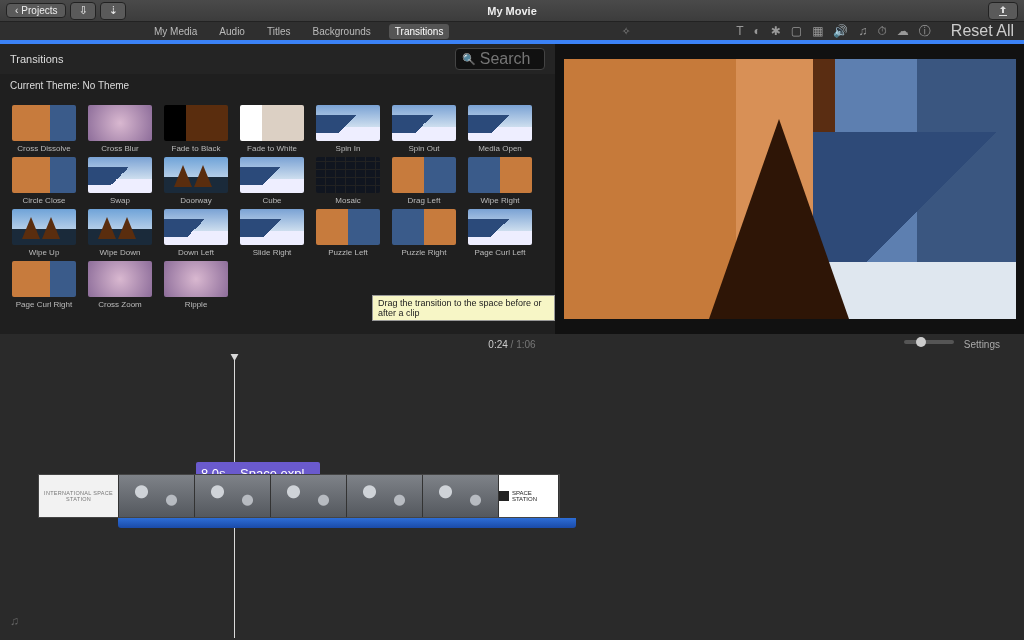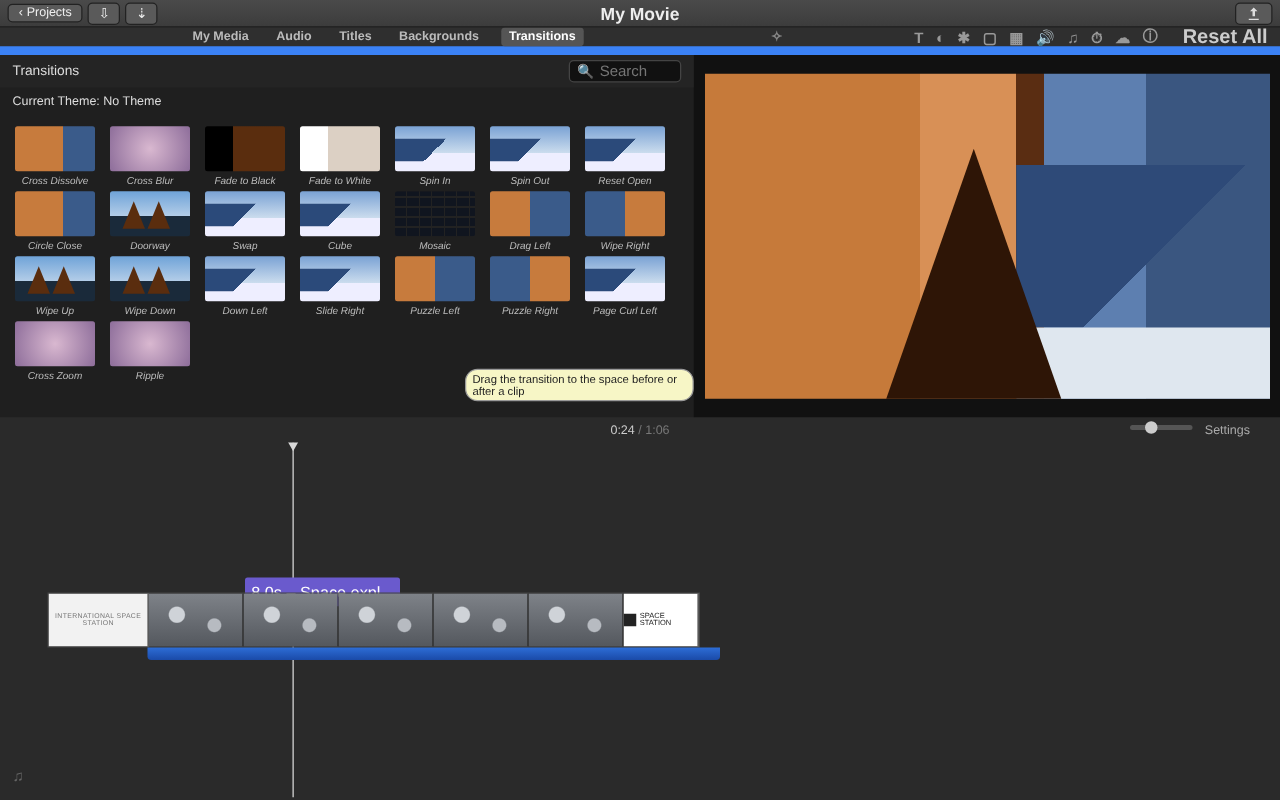--- a/index.html
+++ b/index.html
@@ -2,62 +2,62 @@
 <html><head>
 <meta charset="utf-8">
 <style>
   * { margin: 0; padding: 0; box-sizing: border-box; font-family: -apple-system, "Helvetica Neue", Arial, sans-serif; }
   body { background: #2a2a2a; color: #ccc; width: 1024px; height: 640px; overflow: hidden; font-size: 11px; }
   
   
   .titlebar { height: 22px; background: linear-gradient(#4a4a4a,#3c3c3c); display: flex; align-items: center; position: relative; border-bottom: 1px solid #222; }
   .back-btn { margin-left: 6px; background: #5a5a5a; border: 1px solid #222; border-radius: 4px; padding: 1px 8px; font-size: 10px; color: #eee; display: flex; align-items: center; gap: 3px; }
   .tb-btn { margin-left: 4px; width: 26px; height: 18px; background: #5a5a5a; border: 1px solid #222; border-radius: 4px; display: flex; align-items: center; justify-content: center; color: #eee; font-size: 11px; }
-  .title-center { position: absolute; left: 0; right: 0; text-align: center; font-size: 14px; font-weight: 600; color: #eee; pointer-events: none; }
+  .title-center { position: absolute; left: 0; right: 0; text-align: center; font-size: 11px; font-weight: 600; color: #eee; pointer-events: none; }
   .share-btn { margin-left: auto; margin-right: 6px; width: 30px; height: 18px; background: #5a5a5a; border: 1px solid #222; border-radius: 4px; display:flex; align-items:center; justify-content:center; }
   
   
-  .toolbar2 { height: 22px; background: #2f2f2f; border-bottom: 7px solid #3b82f6; display: flex; align-items: center; font-weight: bold; }
+  .toolbar2 { height: 22px; background: #2f2f2f; border-bottom: 4px solid #3b82f6; display: flex; align-items: center; }
   .tabs { margin-left: 150px; display: flex; gap: 14px; font-size: 10px; color: #bbb; }
   .tabs span { cursor: pointer; padding: 2px 4px; }
   .tabs .active { background: #555; border-radius: 3px; color: #fff; padding: 2px 6px; }
   .zoomcursor { margin-left: auto; width: 20px; text-align:center; color:#888; }
   .right-icons { display: flex; gap: 10px; margin-left: 100px; margin-right: 10px; color: #999; font-size: 12px; align-items:center; }
   .right-icons span { cursor: pointer; }
   .reset-all { margin-left: 10px; font-size: 16px; color: #ccc; cursor: pointer; }
   
   
   .main { display: flex; height: 290px; }
   .browser { width: 556px; background: #1f1f1f; border-right: 1px solid #111; display: flex; flex-direction: column; }
   .browser-head { display:flex; align-items:center; padding: 4px 10px; background:#242424; }
   .browser-head .panel-title { font-size: 11px; color:#ddd; }
   .search { margin-left:auto; background:#111; border:1px solid #444; border-radius: 4px; padding: 1px 6px; display:flex; align-items:center; gap:4px; width: 90px; }
-  .search input { background:transparent; border:none; outline:none; color:#ccc; font-size:12px; width: 60px; }
+  .search input { background:transparent; border:none; outline:none; color:#ccc; font-size:16px; width: 60px; }
   .theme-line { padding: 6px 10px; font-size: 10px; color:#ddd; }
   .grid { padding: 6px 6px; display:flex; flex-wrap:wrap; gap-row:2px; align-content:flex-start; overflow:auto; flex:1; }
-  .thumb { width: 68px; margin: 2px 4px; display:flex; flex-direction:column; align-items:center; cursor:pointer;font-style:italic; }
+  .thumb { width: 68px; margin: 2px 4px; display:flex; flex-direction:column; align-items:center; cursor:pointer; }
   .thumb .img { width: 64px; height: 36px; border-radius: 2px; }
   .thumb .lbl { margin-top: 3px; font-size: 8px; color:#bbb; text-align:center; white-space:nowrap; overflow:hidden; text-overflow:ellipsis; width:100%; }
   
   
   .t-trees { background: linear-gradient(#6fa3d8,#b3cde8 55%, #1a2a3a 55%); position:relative; }
   .t-trees::before, .t-trees::after { content:""; position:absolute; bottom:6px; width:0; height:0; border-left:9px solid transparent; border-right:9px solid transparent; border-bottom:22px solid #5a2d0e; }
   .t-trees::before { left:10px; }
   .t-trees::after { left:30px; }
   .t-rock { background: linear-gradient(90deg,#c77b3d 0 60%, #3a5b8a 60%); }
   .t-blur { background: radial-gradient(circle,#d9b8d0,#8d6d9a); }
   .t-black { background: linear-gradient(90deg,#000 0 35%, #5a2d0e 35%); }
   .t-white { background: linear-gradient(90deg,#fff 0 35%, #dcd0c4 35%); }
   .t-mtn { background: linear-gradient(#7aa2d4,#cde 60%, #eef 60%); position:relative; }
   .t-mtn::before { content:""; position:absolute; left:0; right:0; bottom:8px; height:18px; background: linear-gradient(135deg,#2b4a7a 50%, transparent 50%); }
   .t-mosaic { background: #10151f; background-image: repeating-linear-gradient(90deg,#0000 0 9px,#222 9px 10px), repeating-linear-gradient(0deg,#0000 0 7px,#222 7px 8px); }
   .t-mix1 { background: linear-gradient(90deg,#c77b3d 0 50%, #3a5b8a 50%); }
   .t-mix2 { background: linear-gradient(90deg,#3a5b8a 0 50%, #c77b3d 50%); }
   
-  .tooltip-abs { position:absolute; left:372px; top:251px; background:#f7f6c6; color:#222; font-size:9px; padding:2px 5px; border:1px solid #999; border-radius:10px; z-index:10; }
+  .tooltip-abs { position:absolute; left:372px; top:251px; background:#f7f6c6; color:#222; font-size:9px; padding:2px 5px; border:1px solid #999; border-radius:0; z-index:10; }
   .browser-wrap { position:relative; }
   
   
   .viewer { flex:1; background:#111; display:flex; align-items:center; justify-content:center; padding: 8px; }
   .viewer-canvas { width: 100%; height: 260px; background: linear-gradient(90deg, #000 0 0%, #c67a3a 0% 38%, #d89056 38% 55%, #5a2d12 32% 60%, #5d7fb0 60% 78%, #3a5680 78% 100%); position:relative; }
   .vc-tree { position:absolute; left:32%; bottom:0; width:0; height:0; border-left:70px solid transparent; border-right:70px solid transparent; border-bottom:200px solid #2e1506; }
   .vc-mtn { position:absolute; right:0; bottom:22%; width:45%; height:50%; background:linear-gradient(135deg,#2e4a78 55%, transparent 55%); }
   .vc-snow { position:absolute; left:55%; right:0; bottom:0; height:22%; background:#dfe7ef; }
   
   
@@ -165,36 +165,36 @@
         <div class="thumb">
           <div class="img t-mtn"></div>
           <div class="lbl">Spin In</div>
         </div>
         <div class="thumb">
           <div class="img t-mtn"></div>
           <div class="lbl">Spin Out</div>
         </div>
         <div class="thumb">
           <div class="img t-mtn"></div>
-          <div class="lbl">Reset Open</div>
+          <div class="lbl">Media Open</div>
         </div>
         <div class="thumb">
           <div class="img t-rock"></div>
           <div class="lbl">Circle Close</div>
         </div>
         <div class="thumb">
+          <div class="img t-mtn"></div>
+          <div class="lbl">Swap</div>
+        </div>
+        <div class="thumb">
           <div class="img t-trees"></div>
           <div class="lbl">Doorway</div>
         </div>
         <div class="thumb">
           <div class="img t-mtn"></div>
-          <div class="lbl">Swap</div>
-        </div>
-        <div class="thumb">
-          <div class="img t-mtn"></div>
           <div class="lbl">Cube</div>
         </div>
         <div class="thumb">
           <div class="img t-mosaic"></div>
           <div class="lbl">Mosaic</div>
         </div>
         <div class="thumb">
           <div class="img t-mix1"></div>
           <div class="lbl">Drag Left</div>
         </div>
@@ -222,20 +222,24 @@
           <div class="img t-mix1"></div>
           <div class="lbl">Puzzle Left</div>
         </div>
         <div class="thumb">
           <div class="img t-mix2"></div>
           <div class="lbl">Puzzle Right</div>
         </div>
         <div class="thumb">
           <div class="img t-mtn"></div>
           <div class="lbl">Page Curl Left</div>
+        </div>
+        <div class="thumb">
+          <div class="img t-rock"></div>
+          <div class="lbl">Page Curl Right</div>
         </div>
         <div class="thumb">
           <div class="img t-blur"></div>
           <div class="lbl">Cross Zoom</div>
         </div>
         <div class="thumb">
           <div class="img t-blur"></div>
           <div class="lbl">Ripple</div>
         </div>
       </div>

